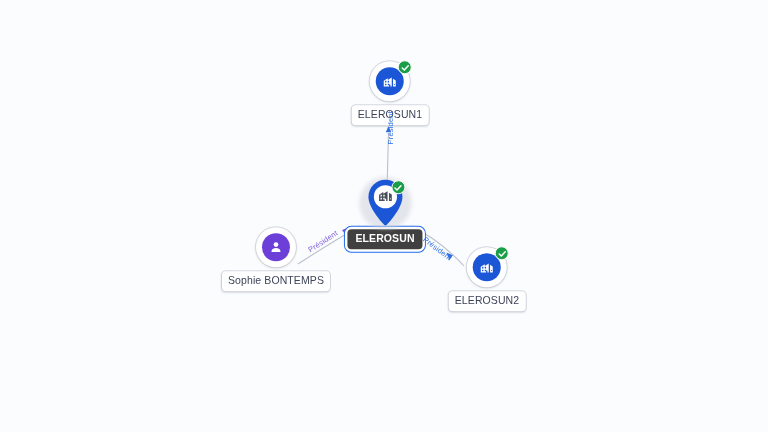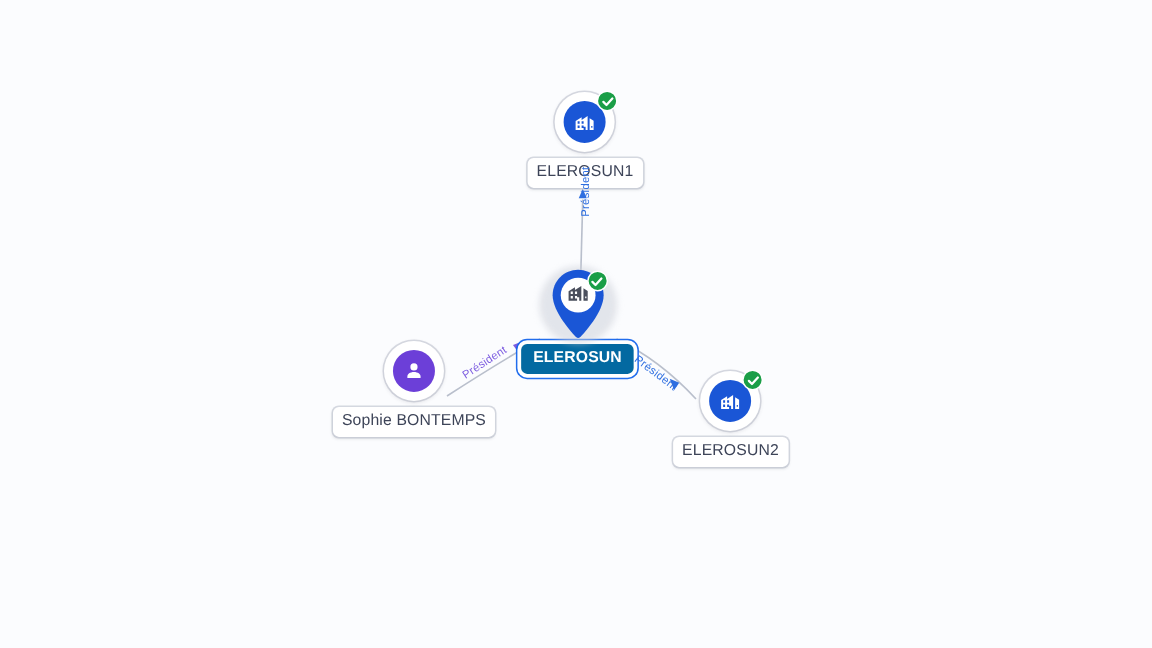--- a/index.html
+++ b/index.html
@@ -73,21 +73,21 @@
     color:#3d4458;
     font-size:10.5px;
     line-height:1;
     letter-spacing:.1px;
     padding:4px 6px 5px;
     border-radius:4px;
     white-space:nowrap;
     box-shadow:0 0 0 1px rgba(178,184,197,.5), 0 1px 2px rgba(60,64,80,.14);
   }
   .chip.selected{
-    background:#0369a1;
+    background:#404040;
     color:#ffffff;
     font-weight:bold;
     box-shadow:0 0 0 2.5px #ffffff, 0 0 0 3.5px rgba(21,101,236,.95), 0 1px 3px rgba(21,101,236,.35);
     padding:4px 8px 5px;
   }
 
   
   .edgelabel{
     position:absolute;
     font-size:7.5px;

